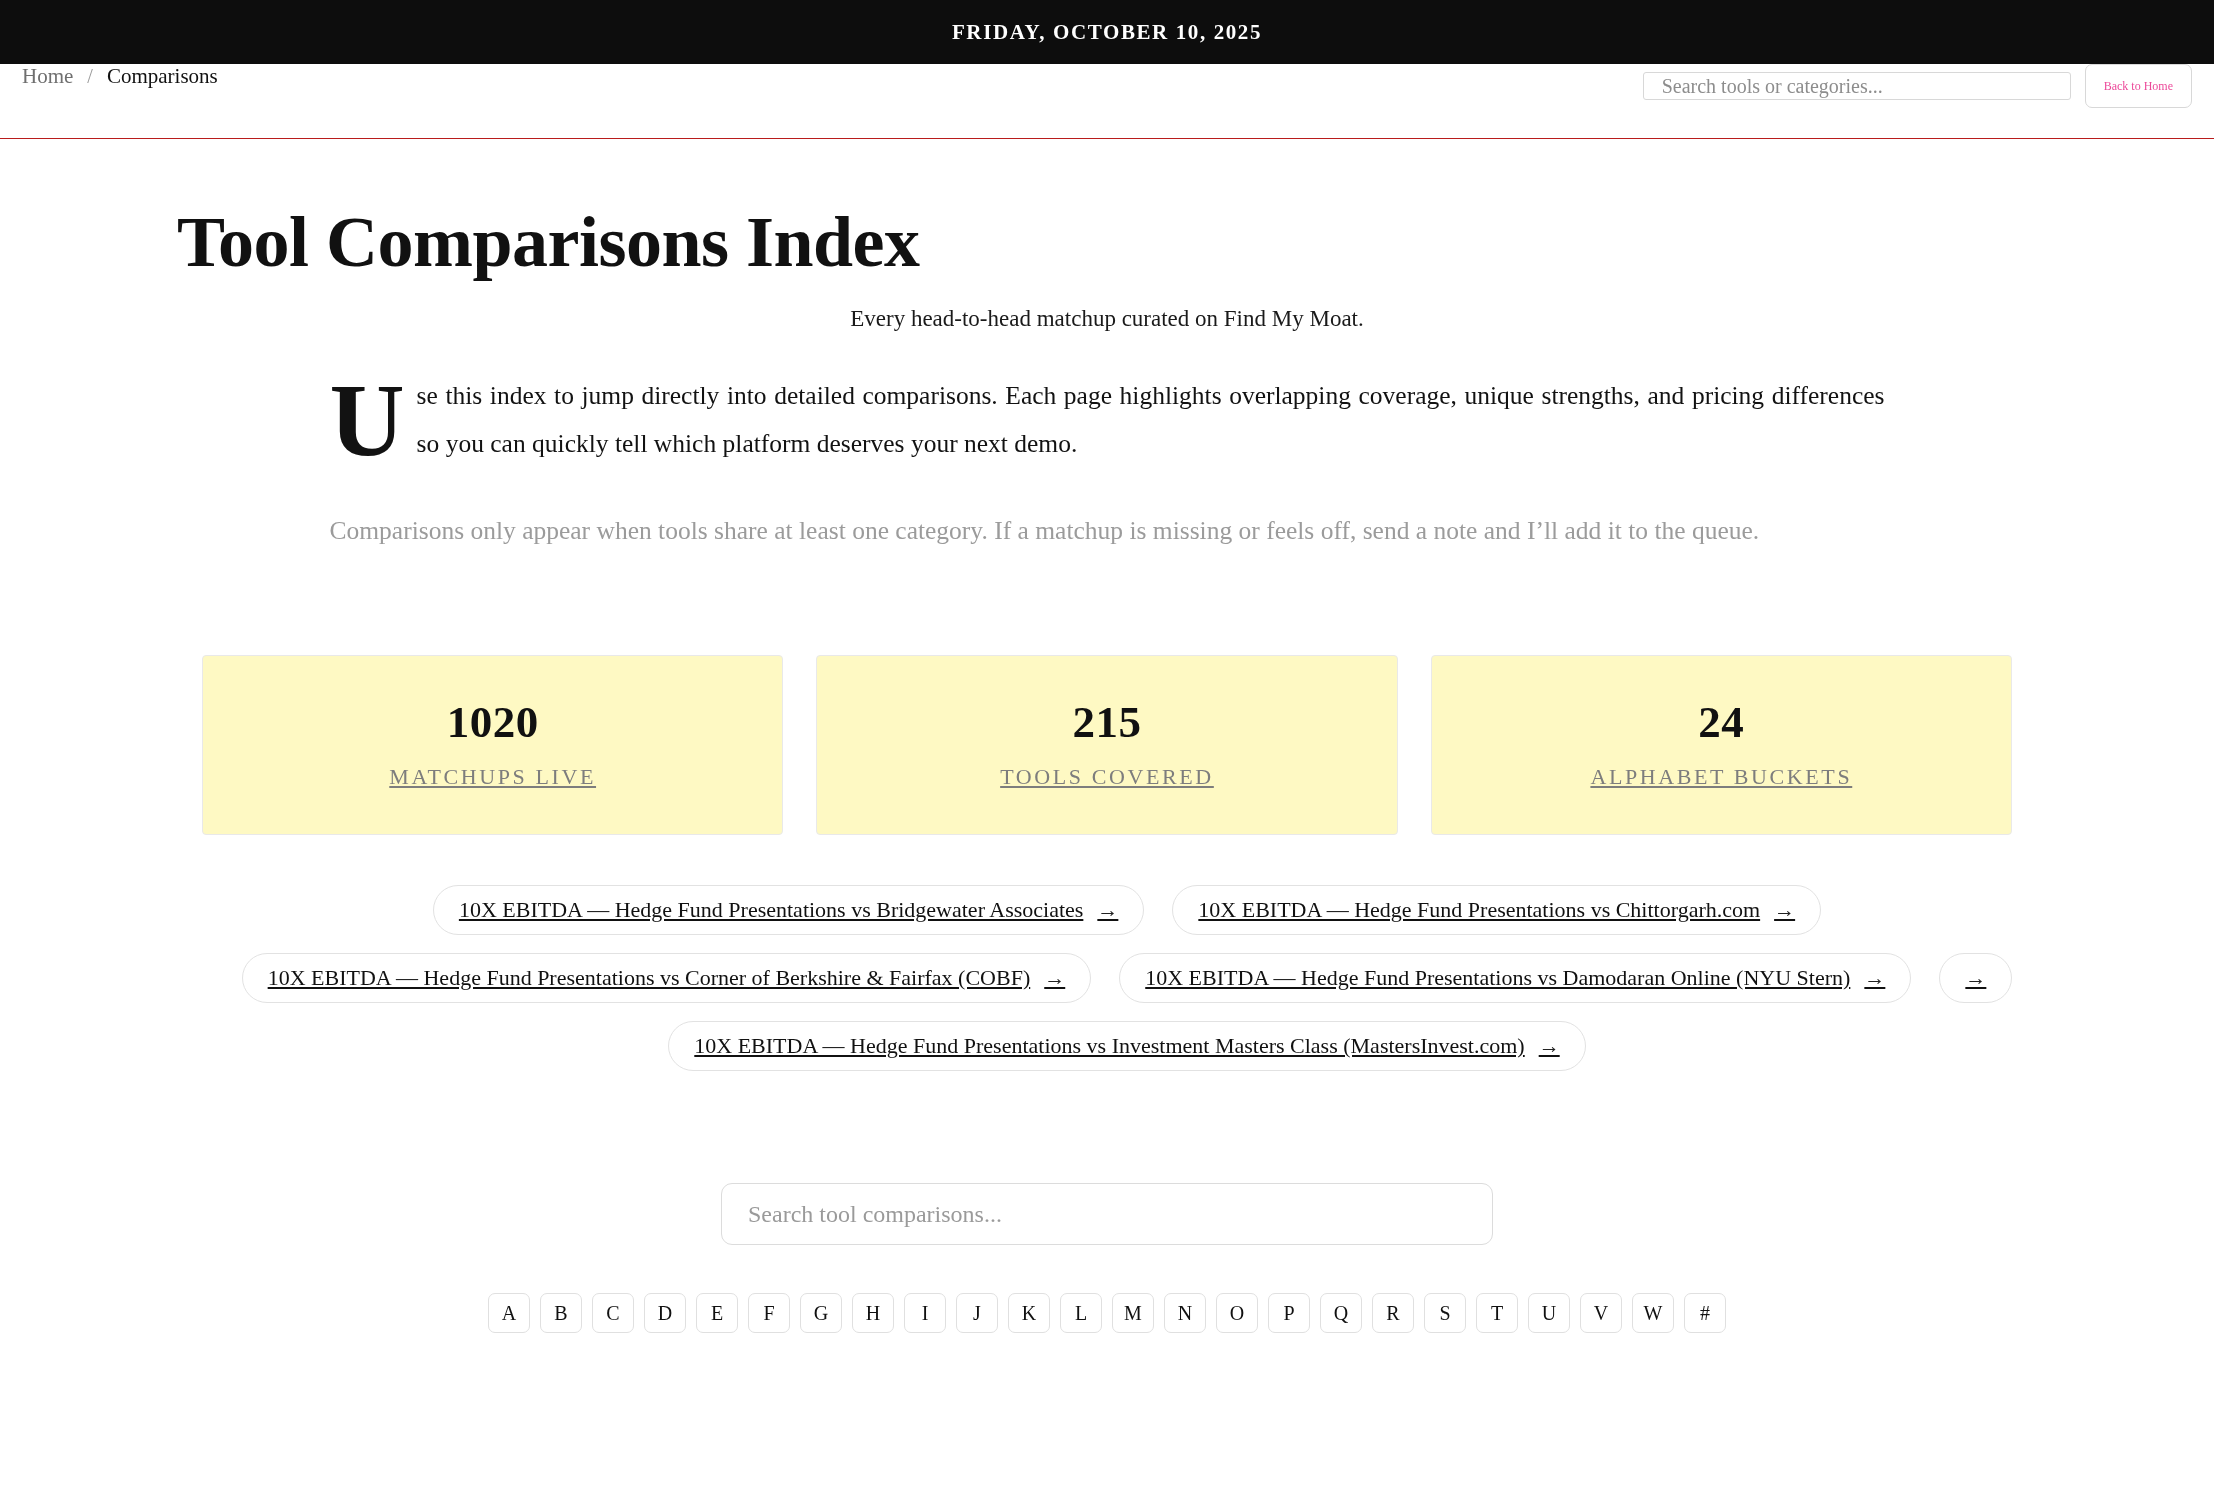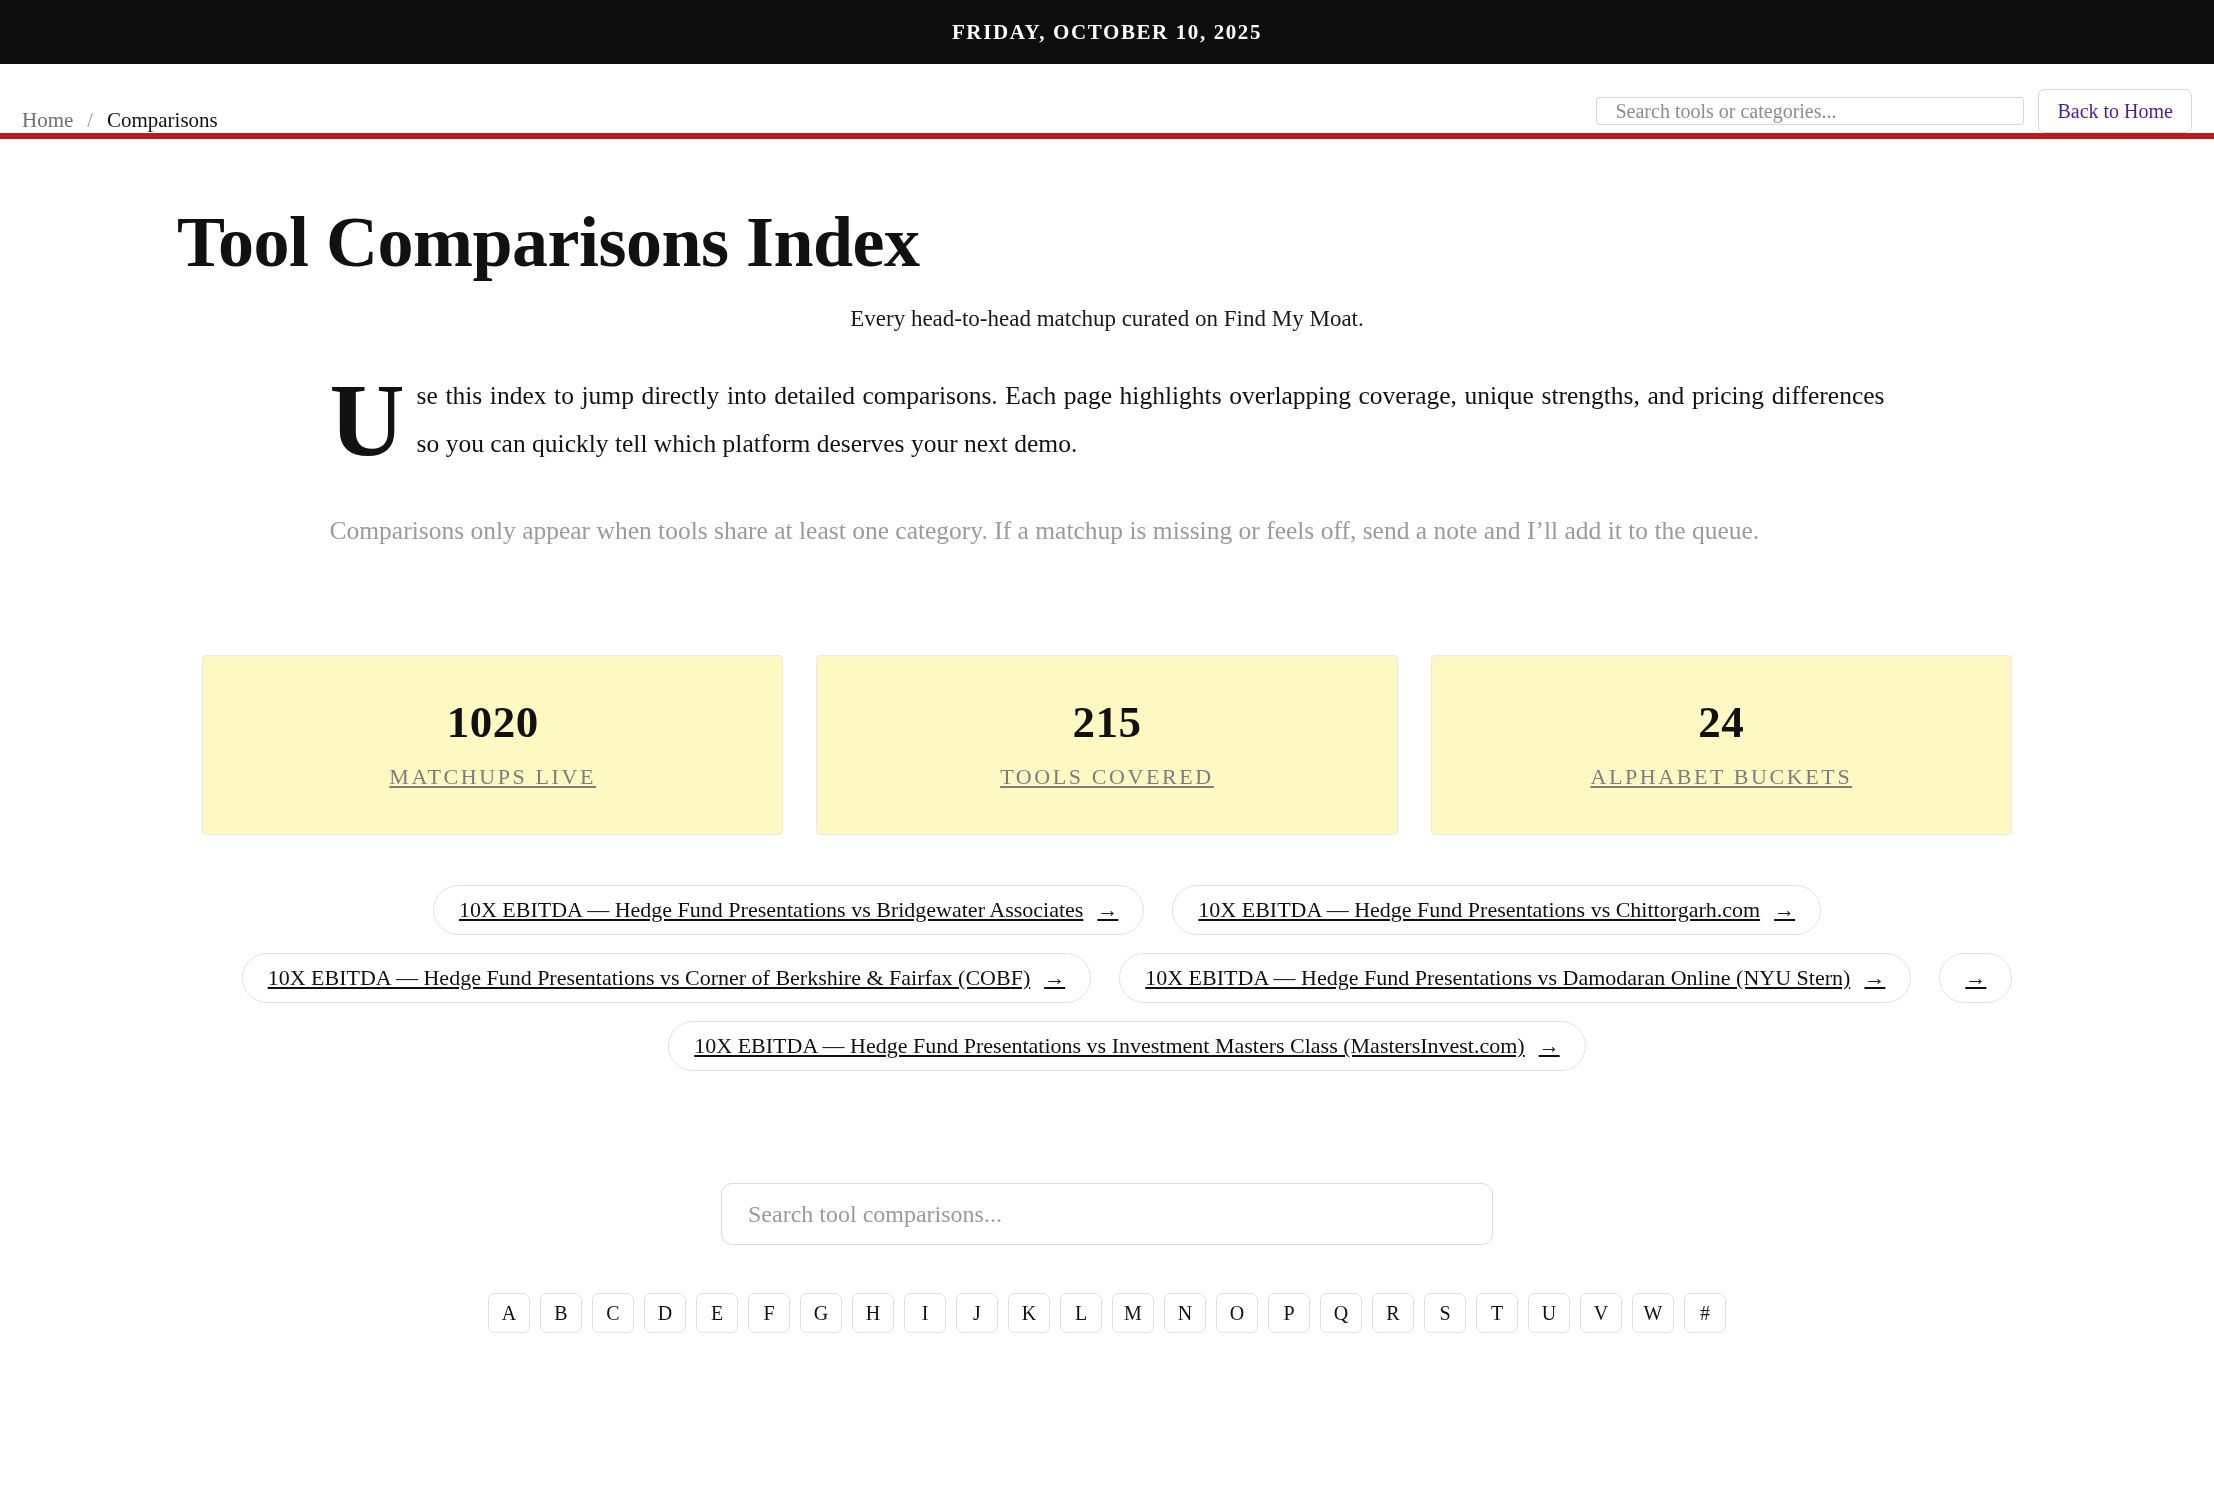--- a/index.html
+++ b/index.html
@@ -22,23 +22,23 @@
     font-family: "Liberation Serif", serif;
     font-weight: bold;
     font-size: 21px;
     letter-spacing: 1.6px;
   }
 
   
   .topbar {
     height: 75px;
     display: flex;
-    align-items: flex-end;
+    align-items: flex-start;
     padding: 0 22px;
-    border-bottom: 6px solid #b91c1c;
+    border-bottom: 1px solid #b91c1c;
   }
   .breadcrumb {
     display: flex;
     align-items: center;
     gap: 14px;
     font-size: 21px;
   }
   .breadcrumb .crumb-home { color: #6f6f6f; text-decoration: none; }
   .breadcrumb .crumb-sep { color: #9a9a9a; font-size: 20px; }
   .breadcrumb .crumb-current { color: #111111; }
@@ -62,22 +62,22 @@
     outline: none;
   }
   .search-top::placeholder { color: #8d8d8d; }
   .back-home {
     height: 44px;
     border: 1px solid #d8d8d8;
     border-radius: 7px;
     background: #ffffff;
     padding: 0 18px;
     font-family: "Liberation Serif", serif;
-    font-size: 20px;
-    color: #4c1d95;
+    font-size: 12px;
+    color: #ec4899;
     cursor: pointer;
     white-space: nowrap;
   }
 
   
   .wrap {
     width: 1880px;
     margin: 0 auto;
     padding: 0 10px;
   }

